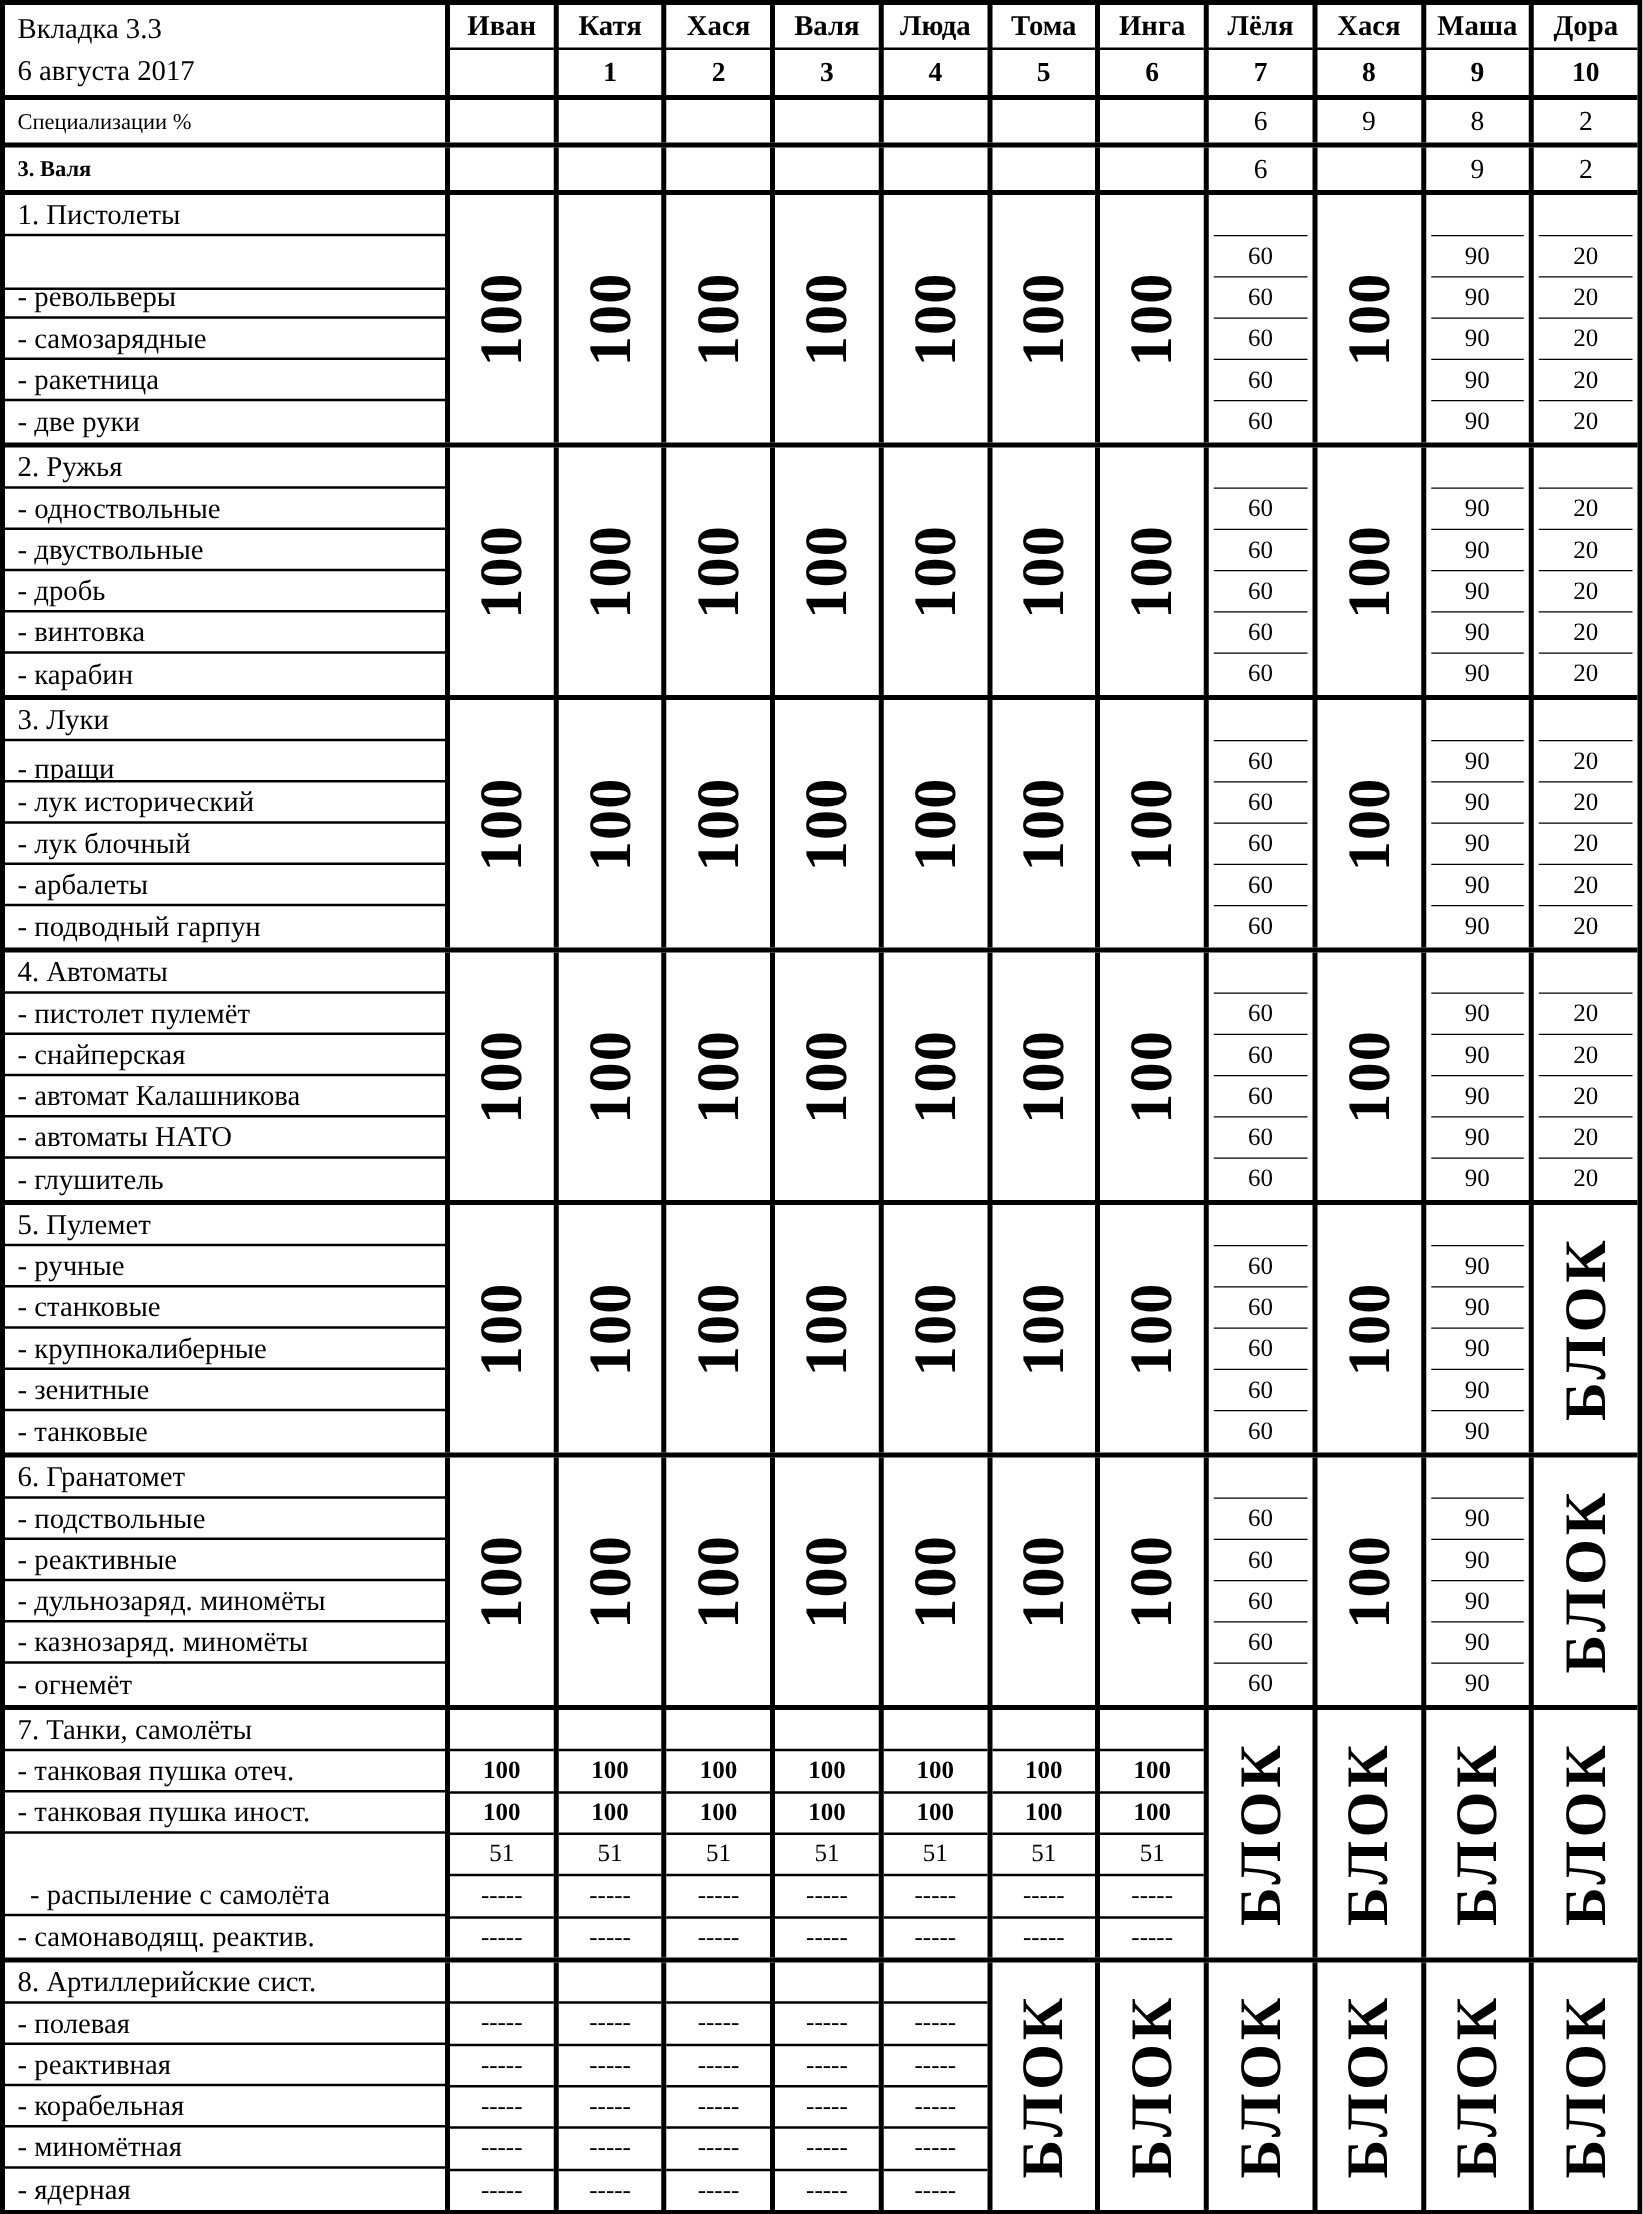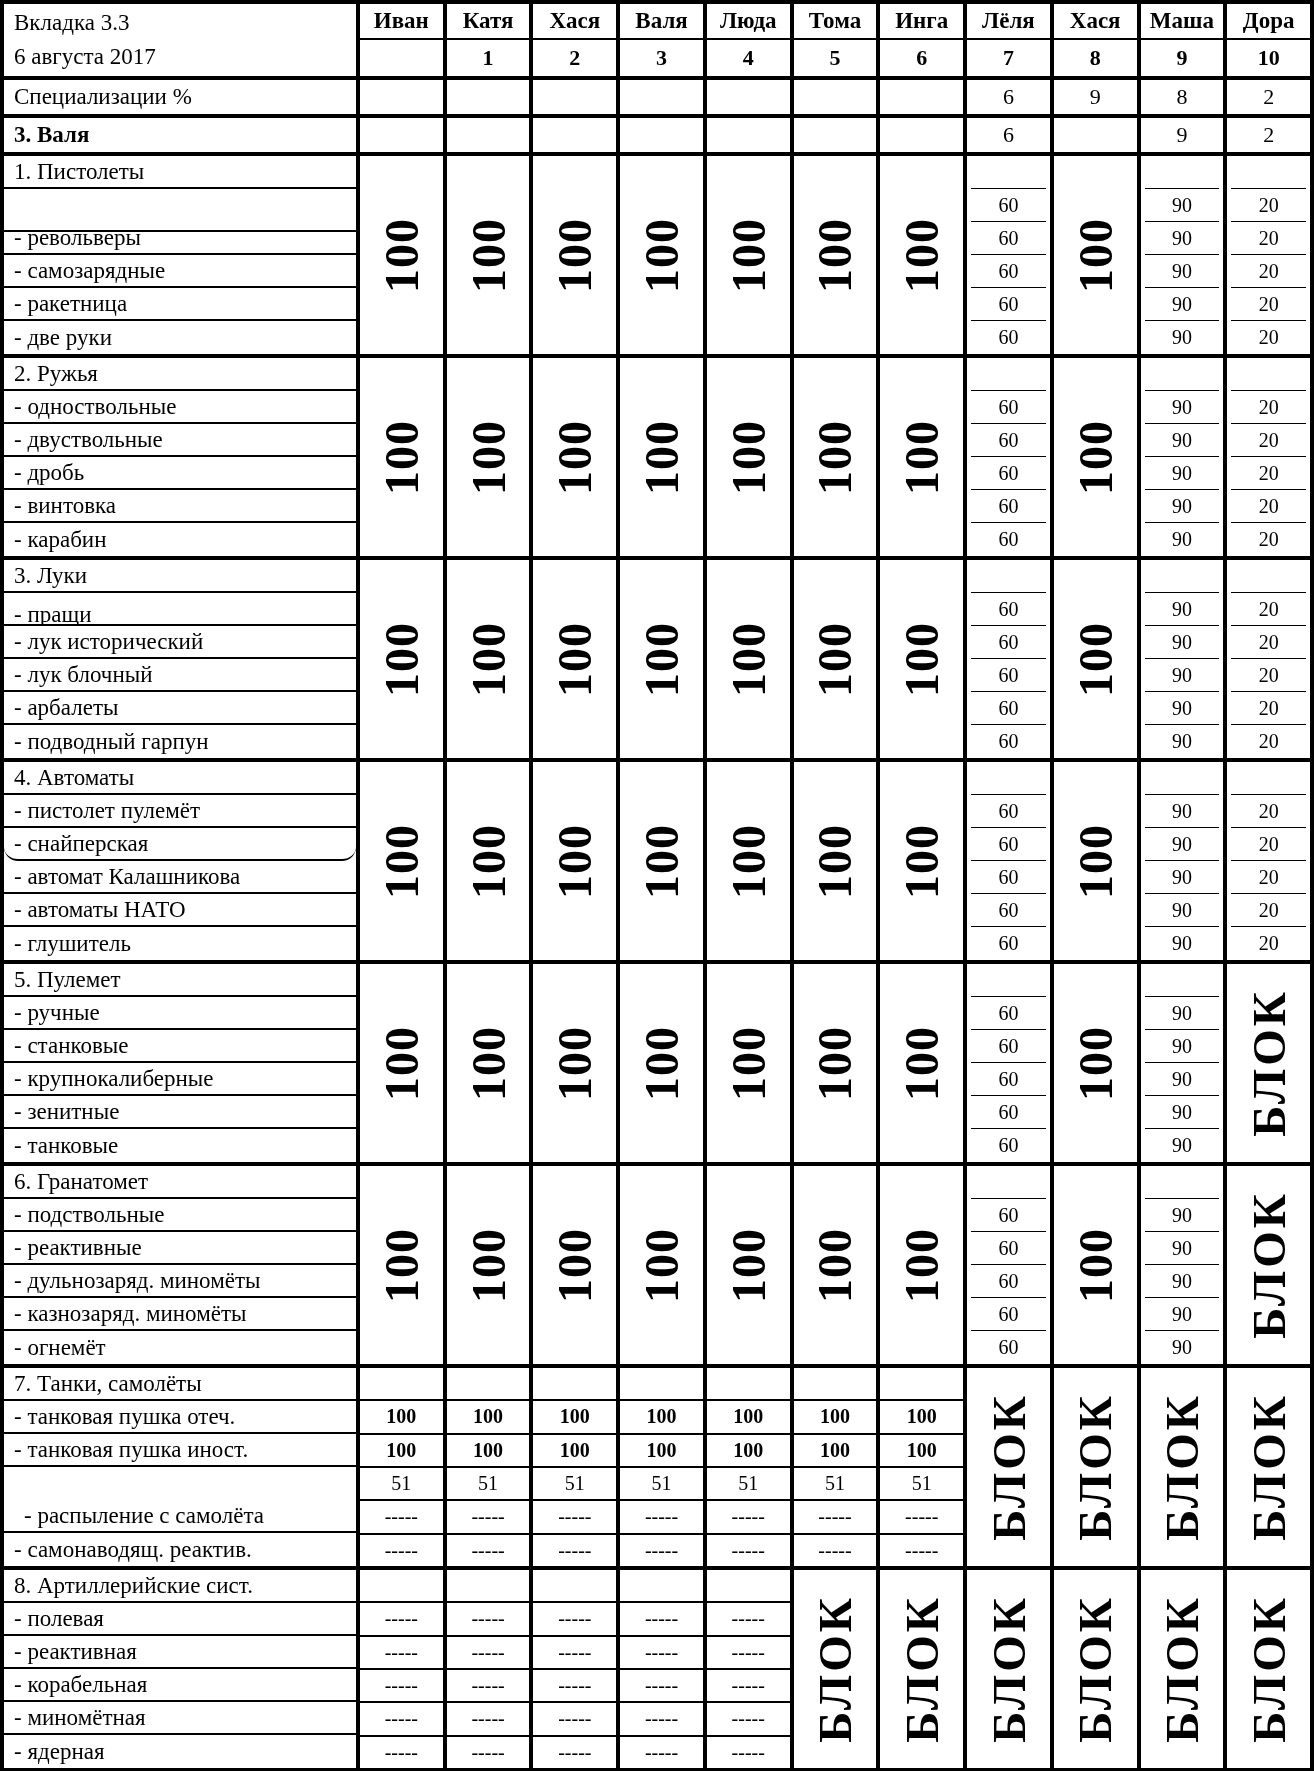--- a/index.html
+++ b/index.html
@@ -9,21 +9,21 @@
     border:4px solid #000;
     --cols:352px repeat(11,1fr);
     --thick:4px;--thin:2px;
     display:flex;flex-direction:column;
   }
   .band-head{display:grid;grid-template-columns:var(--cols);grid-template-rows:36px 36px;border-bottom:var(--thick) solid #000;}
   .title-cell{grid-column:1;grid-row:1 / span 2;padding:2px 0 0 10px;font-size:23px;line-height:34px;}
   .name-cell{font-weight:bold;font-size:23px;display:flex;align-items:center;justify-content:center;border-left:var(--thick) solid #000;border-bottom:var(--thin) solid #000;grid-row:1;}
   .num-cell{font-weight:bold;font-size:22px;display:flex;align-items:center;justify-content:center;border-left:var(--thick) solid #000;grid-row:2;}
   .band-row{display:grid;grid-template-columns:var(--cols);grid-auto-rows:34px;border-bottom:var(--thick) solid #000;}
-  .label-cell{display:flex;align-items:center;padding-left:10px;font-size:23px;}
+  .label-cell{display:flex;align-items:center;padding-left:10px;font-size:18px;}
   .val-cell{display:flex;align-items:center;justify-content:center;font-size:22px;border-left:var(--thick) solid #000;}
   .section{display:grid;grid-template-columns:var(--cols);grid-template-rows:repeat(6,33px);border-bottom:var(--thick) solid #000;}
   #sections .section:last-child{border-bottom:none;}
   .sec-title{grid-column:1;grid-row:1;display:flex;align-items:center;padding-left:10px;font-size:23px;border-bottom:var(--thin) solid #000;}
   .sub-label{grid-column:1;display:flex;align-items:center;padding-left:10px;font-size:23px;border-bottom:var(--thin) solid #000;white-space:nowrap;overflow:hidden;}
   .sub-label.last{border-bottom:none;}
   .rot-cell{grid-row:1 / span 6;border-left:var(--thick) solid #000;display:flex;align-items:center;justify-content:center;overflow:hidden;}
   .rot-text{transform:rotate(-90deg);white-space:nowrap;font-weight:bold;font-size:48px;letter-spacing:1px;}
   .rot-text.blok{font-size:47px;letter-spacing:3px;}
   .stack{grid-row:1 / span 6;border-left:var(--thick) solid #000;display:flex;flex-direction:column;}
@@ -253,21 +253,21 @@
           <div class="scell"></div>
           <div class="scell">20</div>
           <div class="scell">20</div>
           <div class="scell">20</div>
           <div class="scell">20</div>
           <div class="scell">20</div>
         </div>
       </div><div class="section">
         <div class="sec-title" style="grid-row: 1;">4. Автоматы</div>
         <div class="sub-label" style="grid-row: 2;">- пистолет пулемёт</div>
-        <div class="sub-label" style="grid-row: 3; border-radius: 14px;">- снайперская</div>
+        <div class="sub-label" style="grid-row: 3;">- снайперская</div>
         <div class="sub-label" style="grid-row: 4;">- автомат Калашникова</div>
         <div class="sub-label" style="grid-row: 5;">- автоматы НАТО</div>
         <div class="sub-label last" style="grid-row: 6;">- глушитель</div>
         <div class="rot-cell" style="grid-area: 1 / 2 / span 6;">
           <span class="rot-text">100</span>
         </div>
         <div class="rot-cell" style="grid-area: 1 / 3 / span 6;">
           <span class="rot-text">100</span>
         </div>
         <div class="rot-cell" style="grid-area: 1 / 4 / span 6;">

